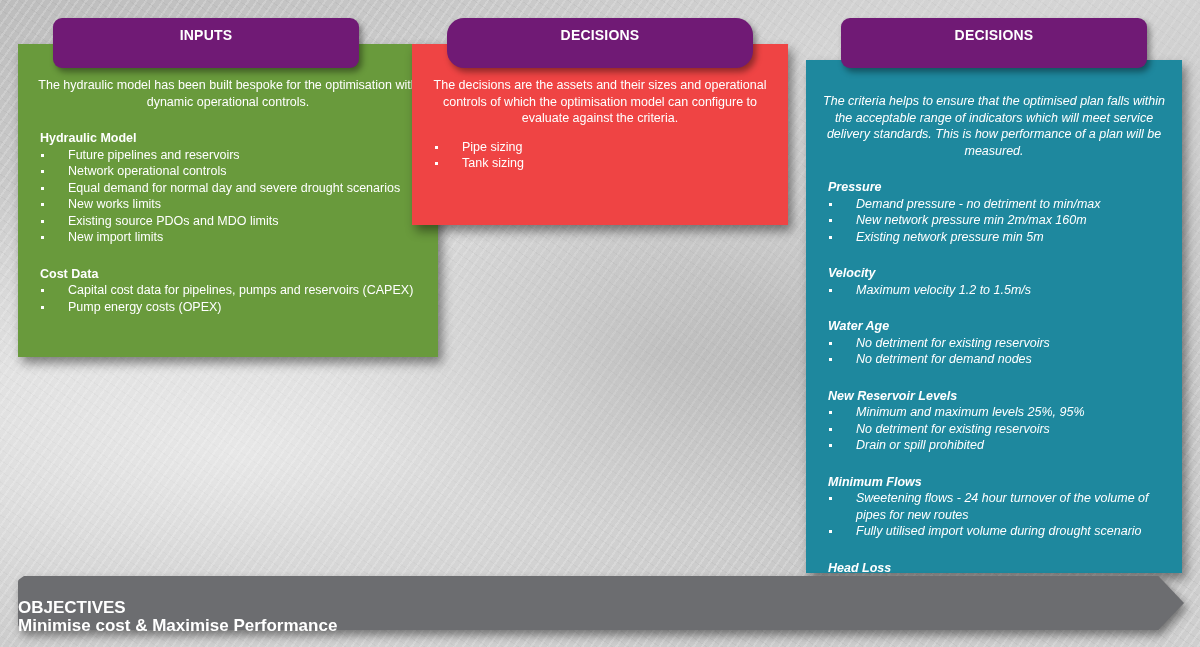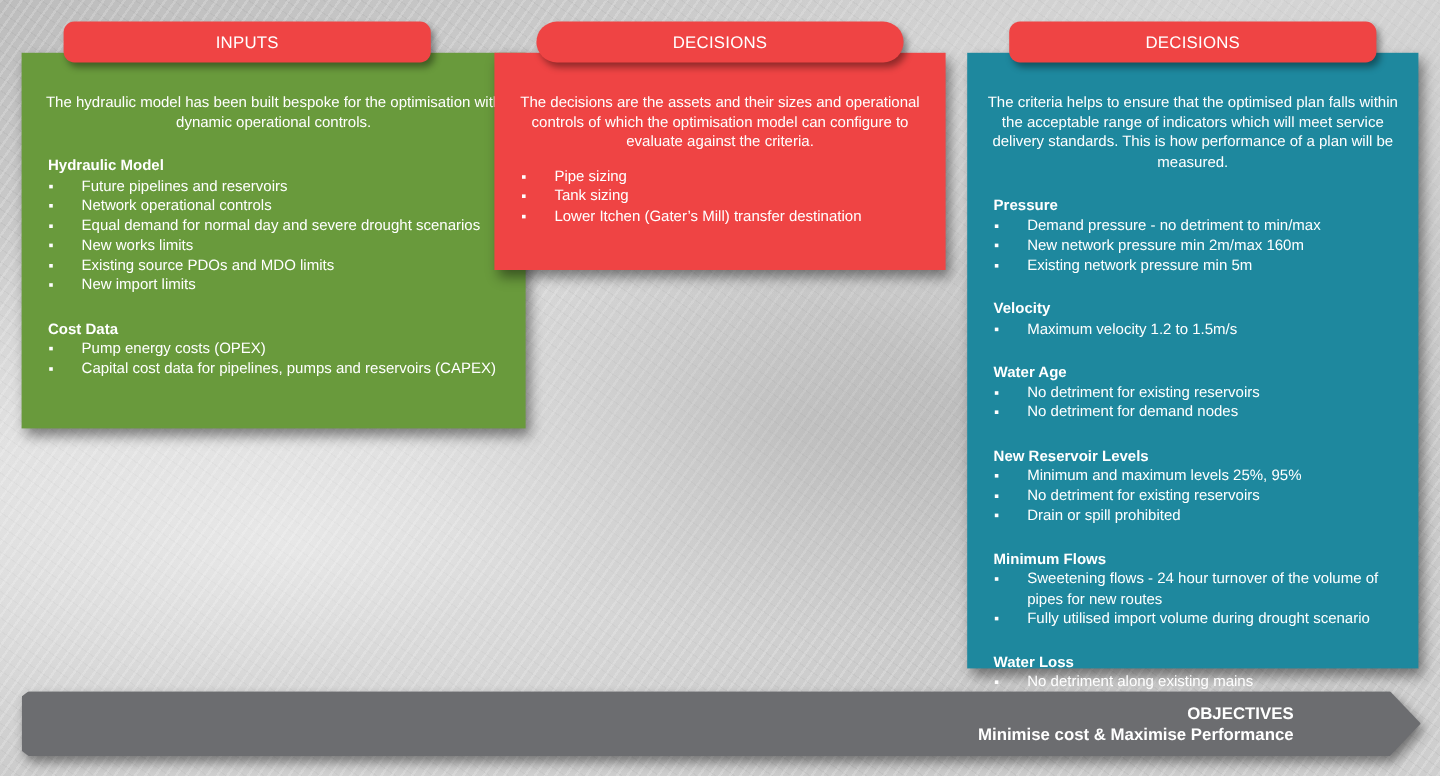--- a/index.html
+++ b/index.html
@@ -14,24 +14,24 @@
         repeating-linear-gradient(35deg, rgba(120,120,120,0.08) 0 1px, rgba(0,0,0,0) 1px 9px),
         linear-gradient(160deg, #bdbdbd 0%, #d6d6d6 35%, #c4c4c4 60%, #cfcfcf 100%);
     }
     .panel {
       position:absolute; color:#fff;
       box-shadow: 4px 6px 10px rgba(0,0,0,0.45);
       font-size:12.5px; line-height:16.5px;
     }
     .panel.inputs { left:18px; top:44px; width:420px; height:313px; background:#699a3c; }
     .panel.decisions { left:412px; top:44px; width:376px; height:181px; background:#ef4444; }
-    .panel.criteria { left:806px; top:44px; width:376px; height:513px; background:#1e889e; }
+    .panel.criteria { left:806px; top:60px; width:376px; height:513px; background:#1e889e;font-style:italic; }
     .tab {
-      position:absolute; height:34px; top:18px; background:#ef4444; border-radius:9px;
-      color:#fff; font-weight:normal; font-size:14px; text-align:center; line-height:34px;
+      position:absolute; height:50px; top:18px; background:#701a75; border-radius:9px;
+      color:#fff; font-weight:bold; font-size:14px; text-align:center; line-height:34px;
       box-shadow: 3px 4px 6px rgba(0,0,0,0.4);
       letter-spacing:0.2px;
     }
     .tab.inputs { left:53px; width:306px; }
     .tab.decisions { left:447px; width:306px;border-radius:17px; }
     .tab.criteria { left:841px; width:306px; }
     .intro { text-align:center; padding:0 14px; }
     .inputs .intro { margin-top:33px; }
     .decisions .intro { margin-top:33px; }
     .criteria .intro { margin-top:33px; }
@@ -45,52 +45,51 @@
     .objectives {
       position:absolute; left:18px; top:576px; width:1166px; height:54px;
       filter: drop-shadow(3px 5px 5px rgba(0,0,0,0.45));
     }
     .objectives .arrow {
       position:absolute; inset:0; background:#6c6d70;
       clip-path: polygon(0 8%, 0.5% 0, 97.8% 0, 100% 50%, 97.8% 100%, 0.5% 100%, 0 92%);
       border-radius:6px;
     }
     .objectives .text {
-      position:absolute; left:0; width:1060px; top:9px; text-align:right; color:#fff;
-      font-weight:bold; font-size:14px; line-height:18px;
+      position:absolute; left:0; width:1060px; top:23px; text-align:left; color:#fff;
+      font-weight:bold; font-size:17px; line-height:18px;
     }
   </style>
 </head>
 <body>
 
 <div class="panel inputs">
   <div class="intro">The hydraulic model has been built bespoke for the optimisation with dynamic operational controls.</div>
   <div class="section-title">Hydraulic Model</div>
   <ul class="items">
     <li>Future pipelines and reservoirs</li>
     <li>Network operational controls</li>
     <li>Equal demand for normal day and severe drought scenarios</li>
     <li>New works limits</li>
     <li>Existing source PDOs and MDO limits</li>
     <li>New import limits</li>
   </ul>
   <div class="section-title">Cost Data</div>
   <ul class="items">
+    <li>Capital cost data for pipelines, pumps and reservoirs (CAPEX)</li>
     <li>Pump energy costs (OPEX)</li>
-    <li>Capital cost data for pipelines, pumps and reservoirs (CAPEX)</li>
   </ul>
 </div>
 <div class="tab inputs">INPUTS</div>
 
 <div class="panel decisions">
   <div class="intro">The decisions are the assets and their sizes and operational controls of which the optimisation model can configure to evaluate against the criteria.</div>
   <ul class="items">
     <li>Pipe sizing</li>
     <li>Tank sizing</li>
-    <li>Lower Itchen (Gater’s Mill) transfer destination</li>
   </ul>
 </div>
 <div class="tab decisions">DECISIONS</div>
 
 <div class="panel criteria">
   <div class="intro">The criteria helps to ensure that the optimised plan falls within the acceptable range of indicators which will meet service delivery standards. This is how performance of a plan will be measured.</div>
 
   <div class="section-title">Pressure</div>
   <ul class="items">
     <li>Demand pressure - no detriment to min/max</li>
@@ -115,21 +114,21 @@
     <li>No detriment for existing reservoirs</li>
     <li>Drain or spill prohibited</li>
   </ul>
 
   <div class="section-title">Minimum Flows</div>
   <ul class="items">
     <li>Sweetening flows - 24 hour turnover of the volume of pipes for new routes</li>
     <li>Fully utilised import volume during drought scenario</li>
   </ul>
 
-  <div class="section-title">Water Loss</div>
+  <div class="section-title">Head Loss</div>
   <ul class="items">
     <li>No detriment along existing mains</li>
   </ul>
 </div>
 <div class="tab criteria">DECISIONS</div>
 
 <div class="objectives">
   <div class="arrow"></div>
   <div class="text">
     <div>OBJECTIVES</div>

